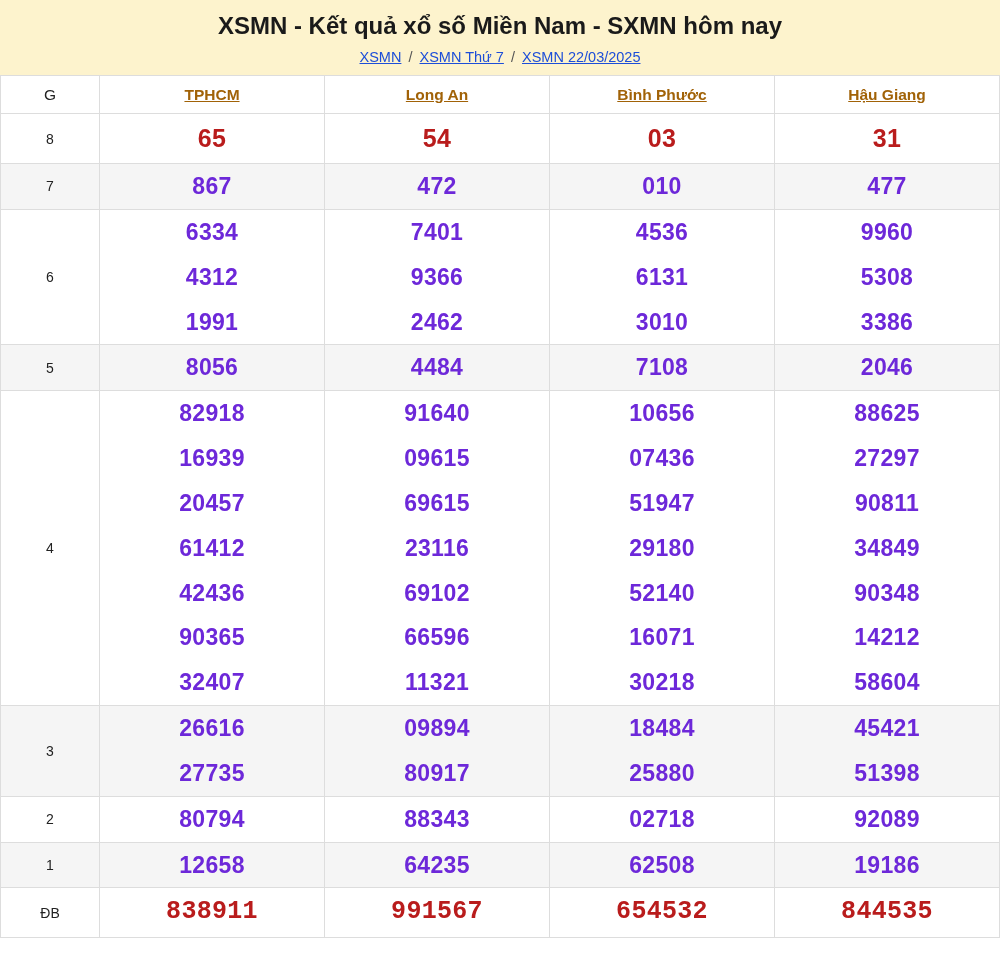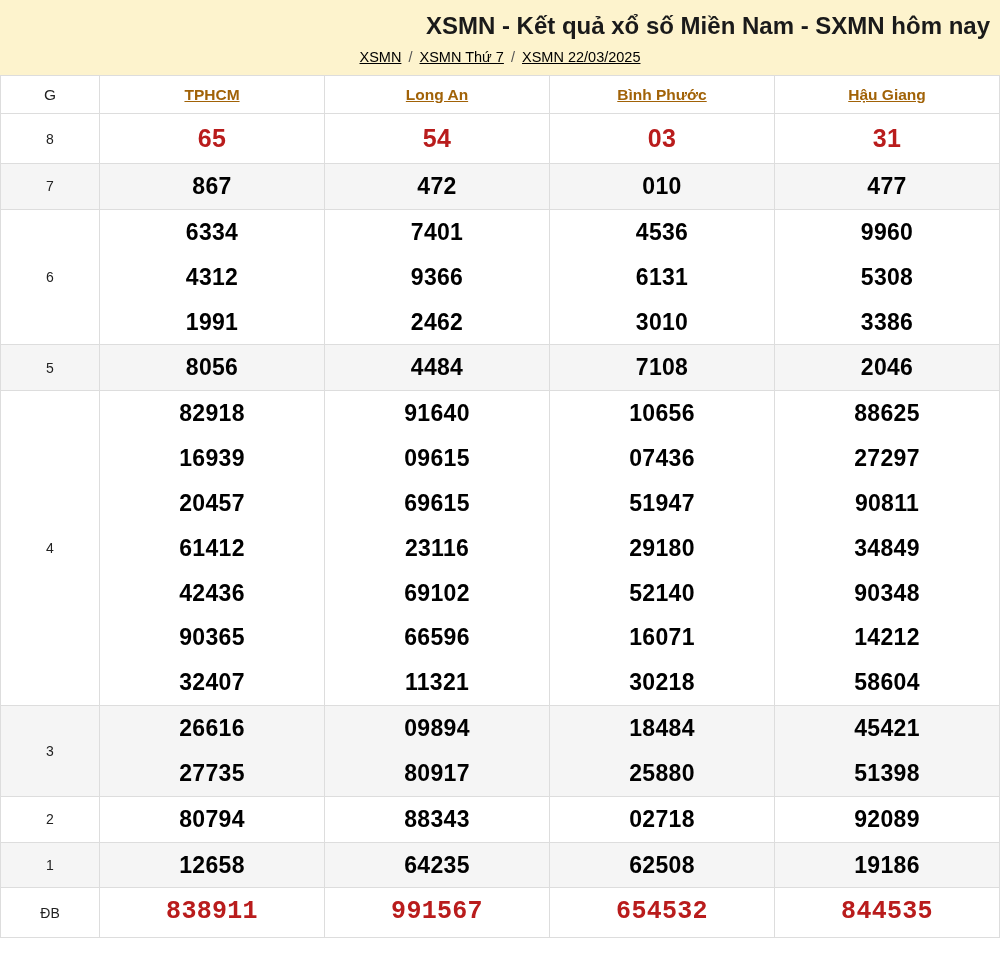--- a/index.html
+++ b/index.html
@@ -22,31 +22,30 @@
     padding: 10px 0 8px 0;
     text-align: center;
   }
   .header-title {
     font-size: 24px;
     font-weight: bold;
     color: #1a1a1a;
     line-height: 1.35;
     margin: 0;
     padding: 0 10px;
-    text-align: right;
   }
   .breadcrumb {
     margin-top: 6px;
     font-size: 14.5px;
     color: #1a4fb4;
     text-align: center;
     line-height: 1.3;
   }
   .breadcrumb a {
-    color: #000000;
+    color: #1d4ed8;
     text-decoration: underline;
     cursor: pointer;
   }
   .breadcrumb .sep {
     color: #555;
     text-decoration: none;
     margin: 0 3px;
     display: inline-block;
   }
   table.result {
@@ -81,21 +80,21 @@
     font-size: 15.5px;
   }
   td.g-cell {
     font-size: 14px;
     color: #222;
     background: inherit;
   }
   td.nums {
     font-size: 23px;
     font-weight: bold;
-    color: #000000;
+    color: #6d28d9;
     letter-spacing: 0.3px;
     line-height: 1.95;
     padding: 5px 0;
   }
   tr.alt td { background: #f5f5f5; }
   tr.plain td { background: #ffffff; }
   td.nums .num { display: block; }
   tr.prize-8 td.nums, tr.prize-db td.nums {
     color: #b91c1c;
     font-size: 25px;

